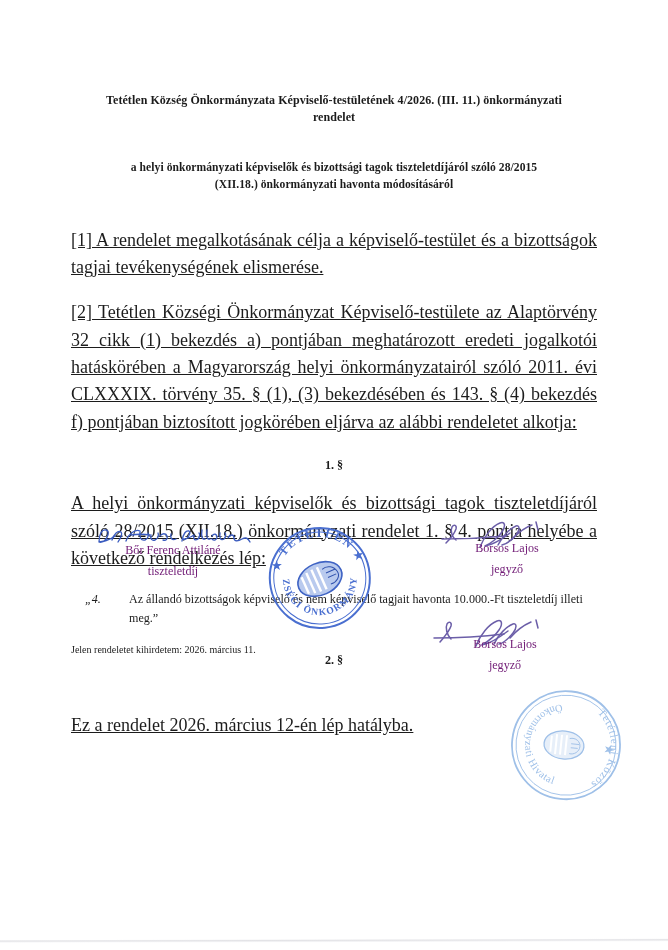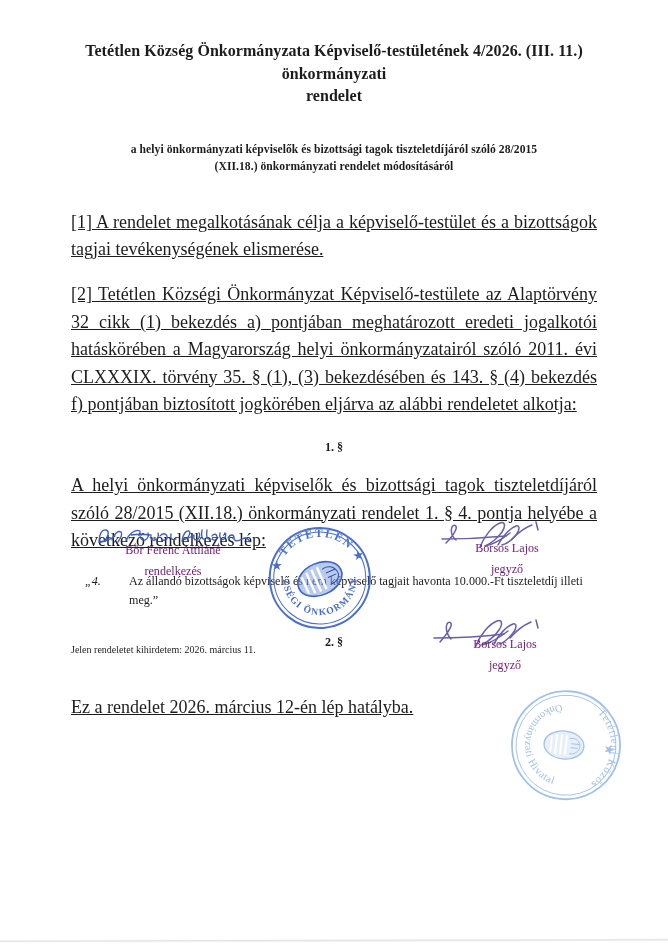--- a/index.html
+++ b/index.html
@@ -29,24 +29,24 @@
         rgba(246,246,248,0.6) 100%);
     transform: rotate(-0.12deg);
   }
   .content {
     position: absolute;
     left: 71px;
     top: 0;
     width: 526px;
   }
   .title-block {
-    margin-top: 40px;
+    margin-top: 92px;
     text-align: center;
     font-weight: bold;
-    font-size: 16px;
+    font-size: 12px;
     line-height: 1.42;
     letter-spacing: 0.05px;
   }
   .subtitle-block {
     margin-top: 34px;
     text-align: center;
     font-weight: bold;
     font-size: 11.6px;
     line-height: 1.45;
     letter-spacing: 0.05px;
@@ -154,21 +154,21 @@
 
   <div class="content">
 
     <div class="title-block">
       <div>Tetétlen Község Önkormányzata Képviselő-testületének 4/2026. (III. 11.) önkormányzati</div>
       <div>rendelet</div>
     </div>
 
     <div class="subtitle-block">
       <div>a helyi önkormányzati képviselők és bizottsági tagok tiszteletdíjáról szóló 28/2015</div>
-      <div>(XII.18.) önkormányzati rendelet módosításáról</div>
+      <div>(XII.18.) önkormányzati havonta módosításáról</div>
     </div>
 
     <p class="para first">[1] A rendelet megalkotásának célja a képviselő-testület és a bizottságok tagjai tevékenységének elismerése.</p>
     <p class="para">[2] Tetétlen Községi Önkormányzat Képviselő-testülete az Alaptörvény 32 cikk (1) bekezdés a) pontjában meghatározott eredeti jogalkotói hatáskörében a Magyarország helyi önkormányzatairól szóló 2011. évi CLXXXIX. törvény 35. § (1), (3) bekezdésében és 143. § (4) bekezdés f) pontjában biztosított jogkörében eljárva az alábbi rendeletet alkotja:</p>
 
     <div class="section-head">1. §</div>
     <p class="para after-head">A helyi önkormányzati képviselők és bizottsági tagok tiszteletdíjáról szóló 28/2015 (XII.18.) önkormányzati rendelet 1. § 4. pontja helyébe a következő rendelkezés lép:</p>
 
     <div class="quoted">
       <span class="qmark">„4.</span>
@@ -199,21 +199,21 @@
           <path d="M111 6 C110 12, 111 16, 114 15"></path>
           <path d="M116 12 C118 9, 121 10, 121 13 C121 16, 118 17, 116 15"></path>
           <path d="M124 9 C123 14, 125 17, 128 15 C130 13, 130 10, 129 9"></path>
           <path d="M132 14 C134 10, 138 10, 138 14 C138 17, 141 18, 146 15 C150 13, 152 14, 154 18"></path>
         </g>
       </svg>
     </div>
 
     <div class="sig-block sig-mayor">
       <div class="sig-name">Bőr Ferenc Attiláné</div>
-      <div class="sig-role">rendelkezés</div>
+      <div class="sig-role">tiszteletdíj</div>
     </div>
 
     <div class="stamp stamp-main">
       <svg width="108" height="108" viewBox="0 0 108 108" fill="none">
         <defs>
           <path id="arcTop" d="M 13 54 A 41 41 0 0 1 95 54"></path>
           <path id="arcBot" d="M 17 54 A 37 37 0 0 0 91 54"></path>
         </defs>
         <circle cx="54" cy="54" r="50" stroke="#4a6fd0" stroke-width="2" fill="none"></circle>
         <circle cx="54" cy="54" r="46" stroke="#4a6fd0" stroke-width="1" fill="none"></circle>

